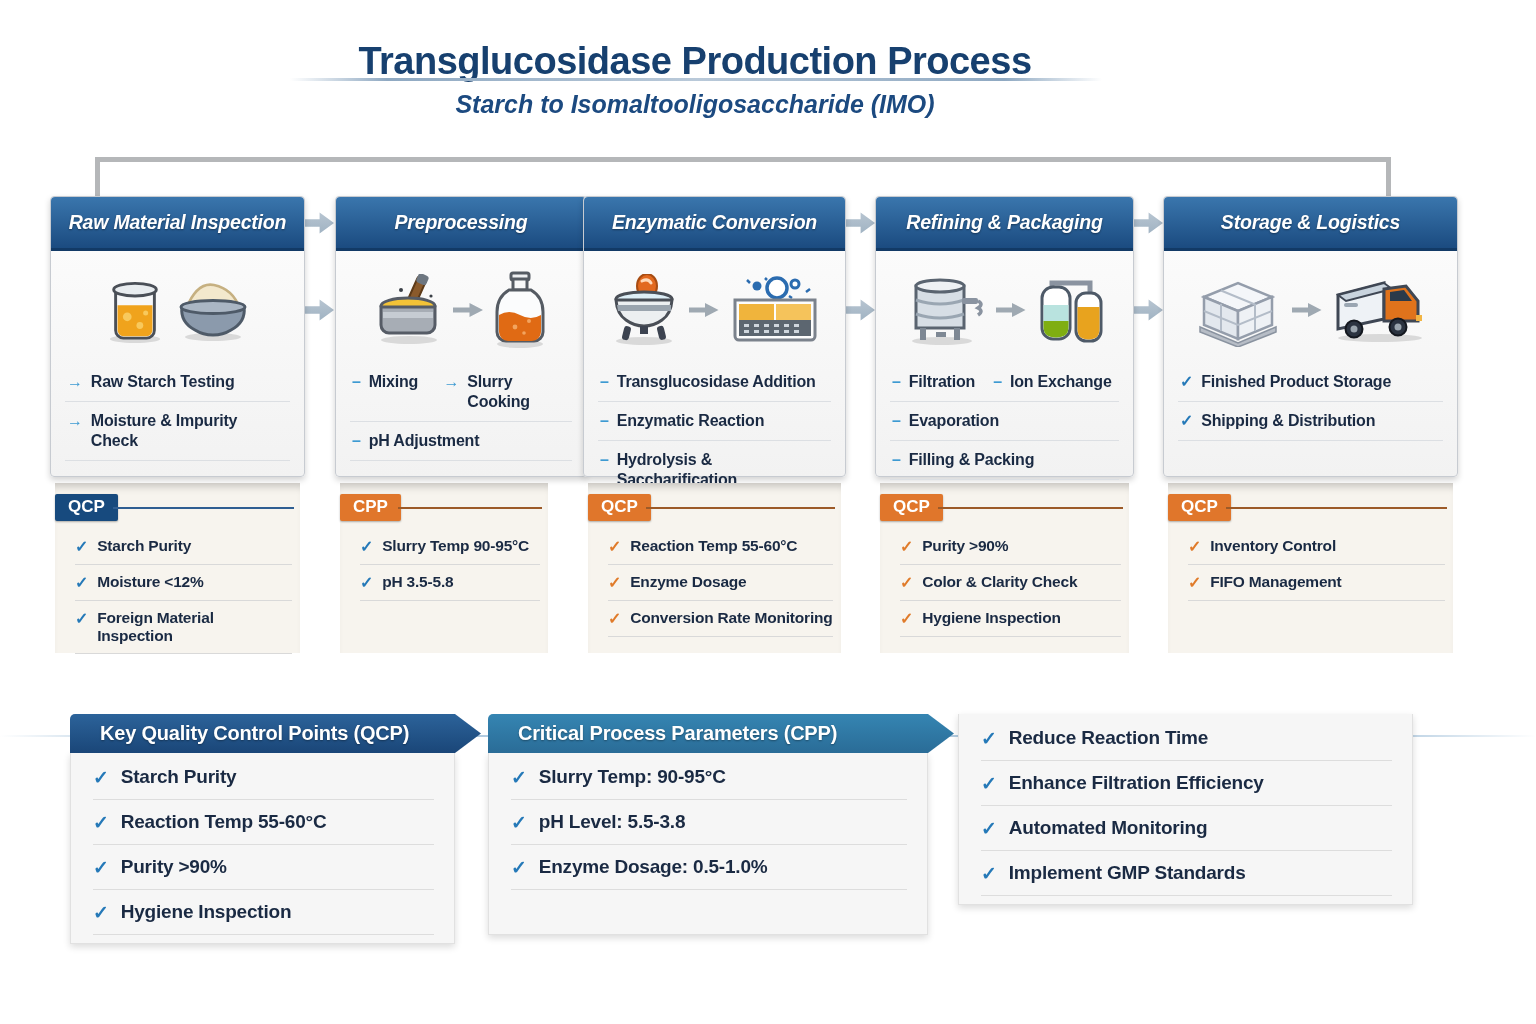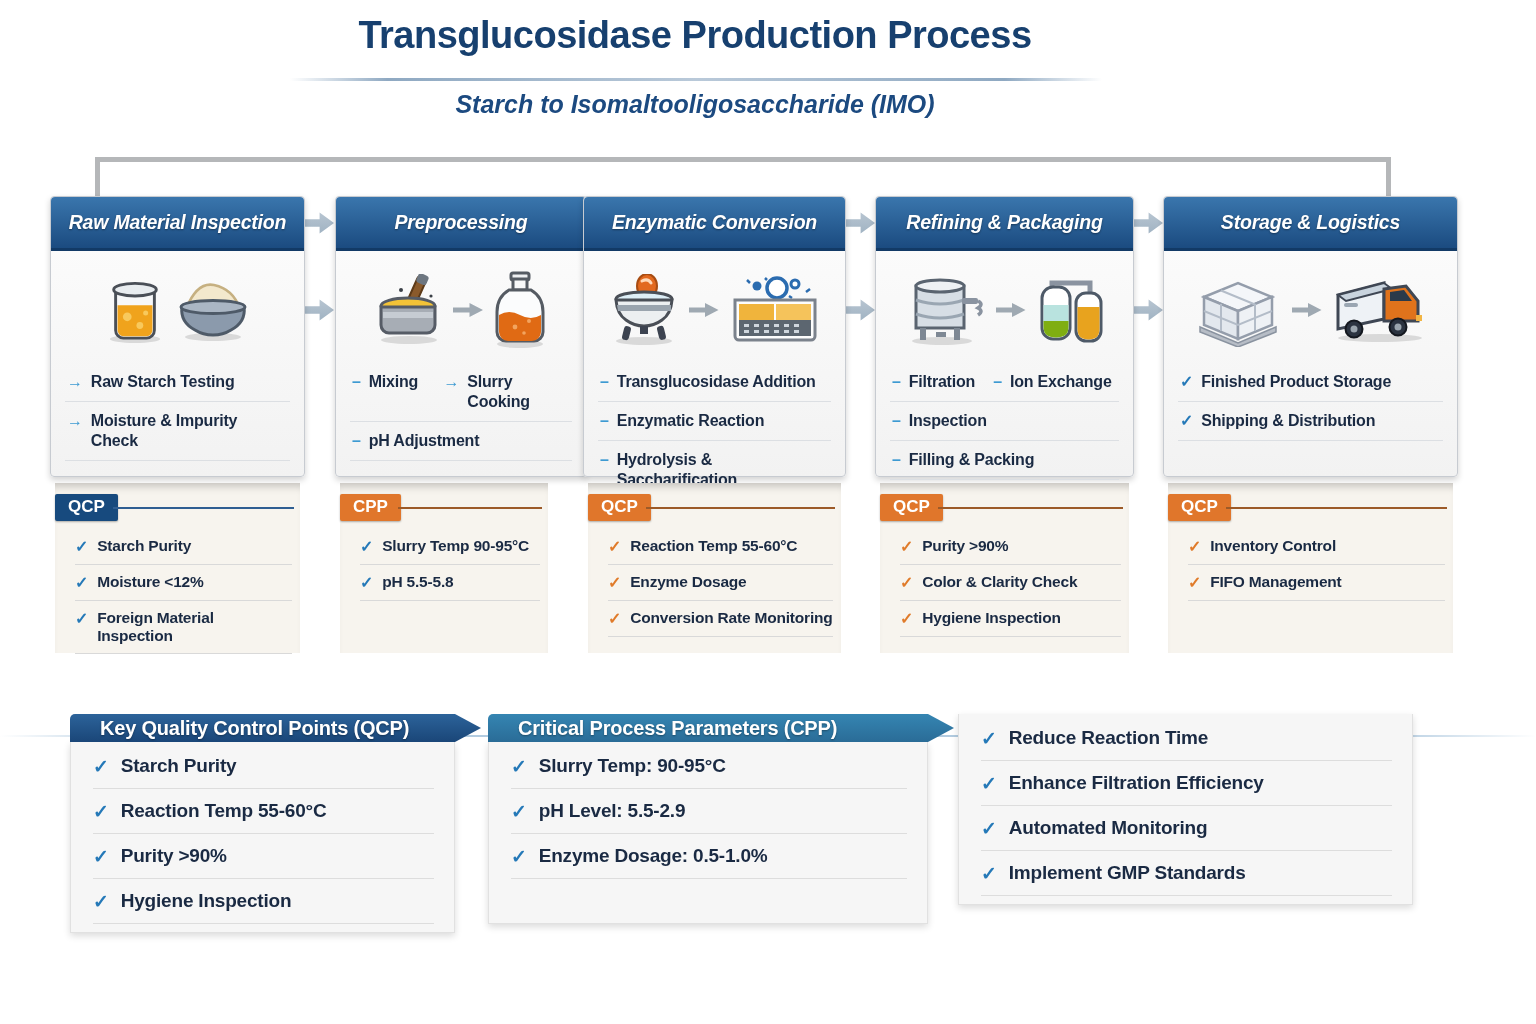--- a/index.html
+++ b/index.html
@@ -1,21 +1,21 @@
 <!DOCTYPE html>
 <html><head>
 <meta charset="utf-8">
 <style>
   * { margin:0; padding:0; box-sizing:border-box; }
   body { background:#ffffff; font-family:"Liberation Sans", sans-serif; }
   .canvas { position:relative; width:1536px; height:1024px; background:#ffffff; overflow:hidden; }
 
   
   .titleblock { position:absolute; left:250px; top:0; width:890px; text-align:center; }
-  .title { margin-top:14px; font-size:38px; font-weight:bold; color:#17406f; letter-spacing:-0.5px; }
+  .title { margin-top:40px; font-size:38px; font-weight:bold; color:#17406f; letter-spacing:-0.5px; }
   .divider { position:absolute; left:290px; top:78px; width:812px; height:3px;
              background:linear-gradient(90deg, rgba(150,170,190,0), #8fa9c2 12%, #b9c9d9 50%, #8fa9c2 88%, rgba(150,170,190,0)); }
   .subtitle { position:absolute; left:250px; top:90px; width:890px; text-align:center;
               font-size:25px; font-style:italic; font-weight:bold; color:#1c4a80; }
 
   
   .conn { position:absolute; background:#b5b7b9; }
   .conn.h { left:95px; top:157px; width:1296px; height:5px; }
   .conn.vl { left:95px; top:157px; width:5px; height:42px; }
   .conn.vr { left:1386px; top:157px; width:5px; height:42px; }
@@ -69,21 +69,21 @@
   .chk.blue { color:#2579b8; }
   .chk.orange { color:#e07b2a; }
 
   
   .hline { position:absolute; top:735px; left:0; width:1536px; height:2px;
            background:linear-gradient(90deg,#dcc8e900 0%, #aac6dd 10%, #aac6dd 90%, #ffffff00 100%); opacity:0.9; }
   .sumbox { position:absolute; top:714px; }
   .sba { left:70px;  width:385px; }
   .sbb { left:488px; width:440px; }
   .sbc { left:958px; width:455px; }
-  .sumhead { position:relative; height:28px; display:flex; align-items:center; padding-left:30px;
+  .sumhead { position:relative; height:39px; display:flex; align-items:center; padding-left:30px;
              color:#fff; font-weight:bold; font-size:20px; text-shadow:0 1px 2px rgba(0,0,0,0.35);
              border-radius:5px 0 0 0; letter-spacing:-0.2px; }
   .sumhead.tipped { width:calc(100% + 26px);
              clip-path:polygon(0 0, calc(100% - 26px) 0, 100% 50%, calc(100% - 26px) 100%, 0 100%); }
   .sumhead.dark { background:linear-gradient(#2c639a,#1a4678); }
   .sumhead.steel { background:linear-gradient(#3585b2,#2a6c97); }
   .sumbody { background:#f6f6f6; border:1px solid #e1e1e1; border-top:none;
              box-shadow:0 3px 7px rgba(0,0,0,0.14); padding:2px 20px 8px 22px; min-height:182px; }
   .sli { display:flex; align-items:center; gap:12px; font-size:19px; font-weight:600; color:#1a2a43;
          padding:10.5px 0; border-bottom:1px solid #dddddd; letter-spacing:-0.2px; }
@@ -305,21 +305,21 @@
             <span>Filtration</span>
           </span>
         <span class="item">
             <span class="bullet">–</span>
             <span>Ion Exchange</span>
           </span>
       </div>
       <div class="row">
         <span class="item">
             <span class="bullet">–</span>
-            <span>Inspection</span>
+            <span>Evaporation</span>
           </span>
       </div>
       <div class="row">
         <span class="item">
             <span class="bullet">–</span>
             <span>Filling &amp; Packing</span>
           </span>
       </div>
     </div>
   </div>
@@ -391,21 +391,21 @@
   <div class="panel orange p2">
     <span class="label">CPP</span>
     <span class="rule"></span>
     <ul>
       <li>
           <span class="chk blue">✓</span>
           <span>Slurry Temp 90-95°C</span>
         </li>
       <li>
           <span class="chk blue">✓</span>
-          <span>pH 5.5-5.8</span>
+          <span>pH 3.5-5.8</span>
         </li>
     </ul>
   </div>
 
   <div class="panel orange p3">
     <span class="label">QCP</span>
     <span class="rule"></span>
     <ul>
       <li>
           <span class="chk orange">✓</span>
@@ -486,21 +486,21 @@
     <div class="sumhead steel tipped">
         <span>Critical Process Parameters (CPP)</span>
       </div>
     <div class="sumbody">
       <div class="sli">
           <span class="chk blue">✓</span>
           <span>Slurry Temp: 90-95°C</span>
         </div>
       <div class="sli">
           <span class="chk blue">✓</span>
-          <span>pH Level: 5.5-2.9</span>
+          <span>pH Level: 5.5-3.8</span>
         </div>
       <div class="sli">
           <span class="chk blue">✓</span>
           <span>Enzyme Dosage: 0.5-1.0%</span>
         </div>
     </div>
   </div>
 
   <div class="sumbox sbc">
     <div class="sumbody">

